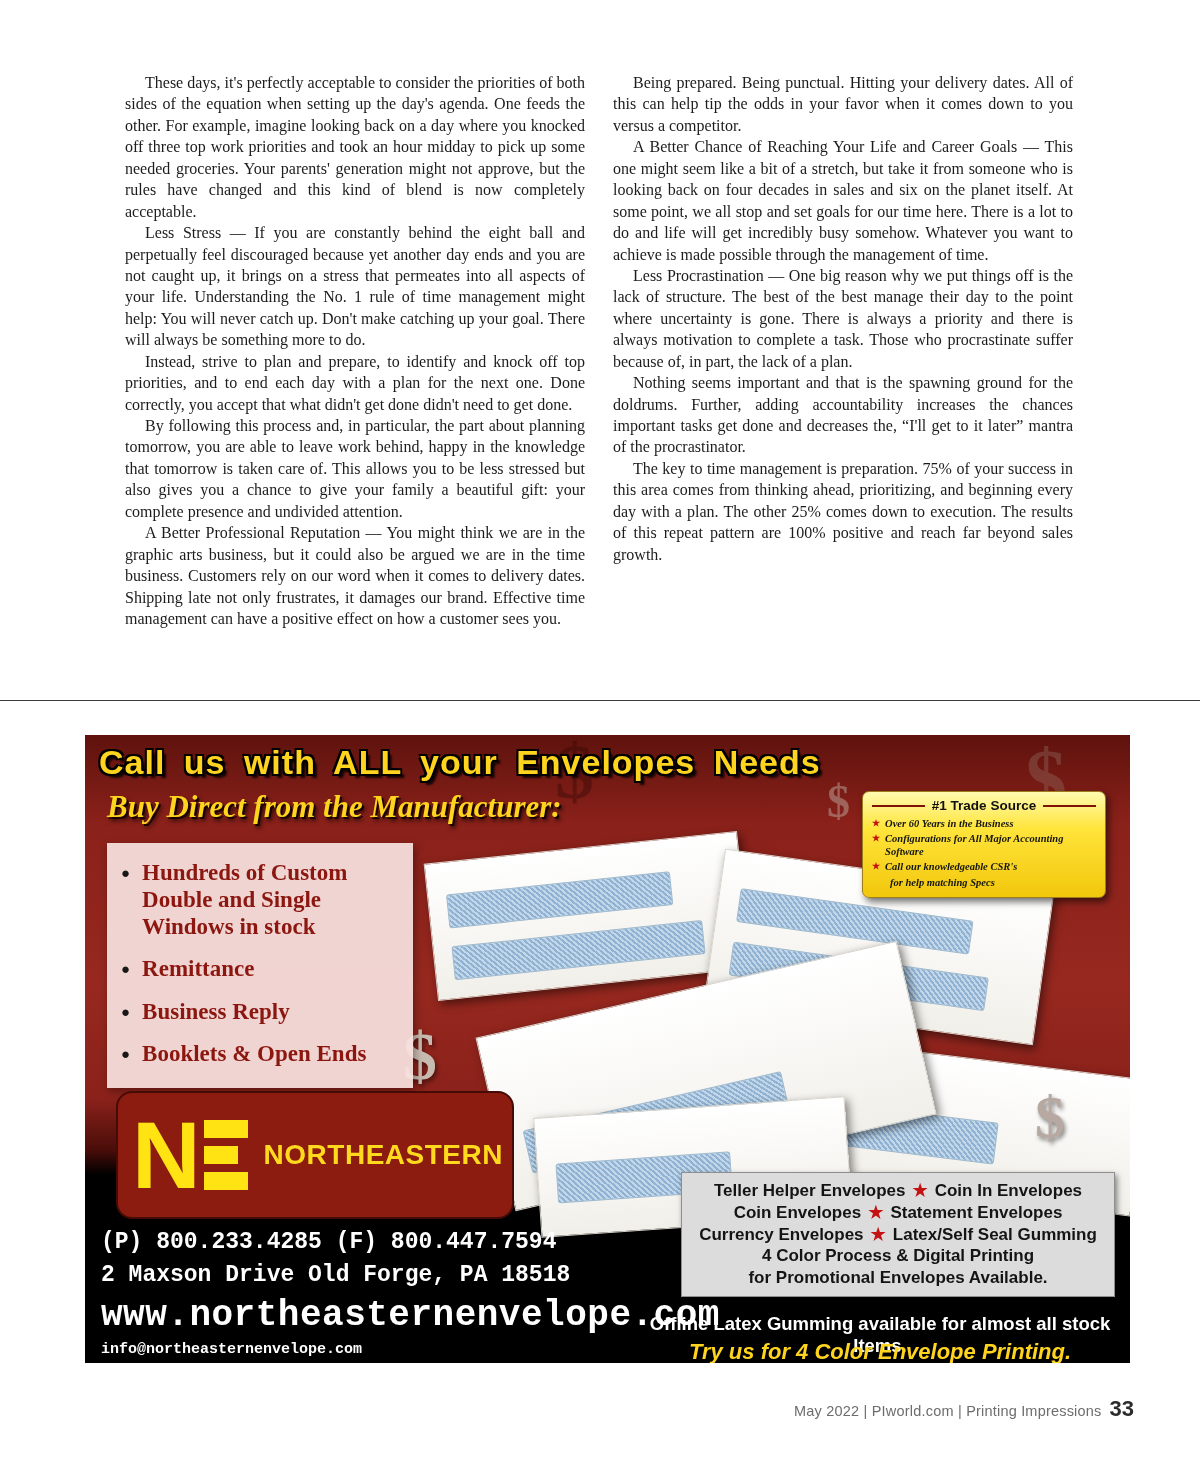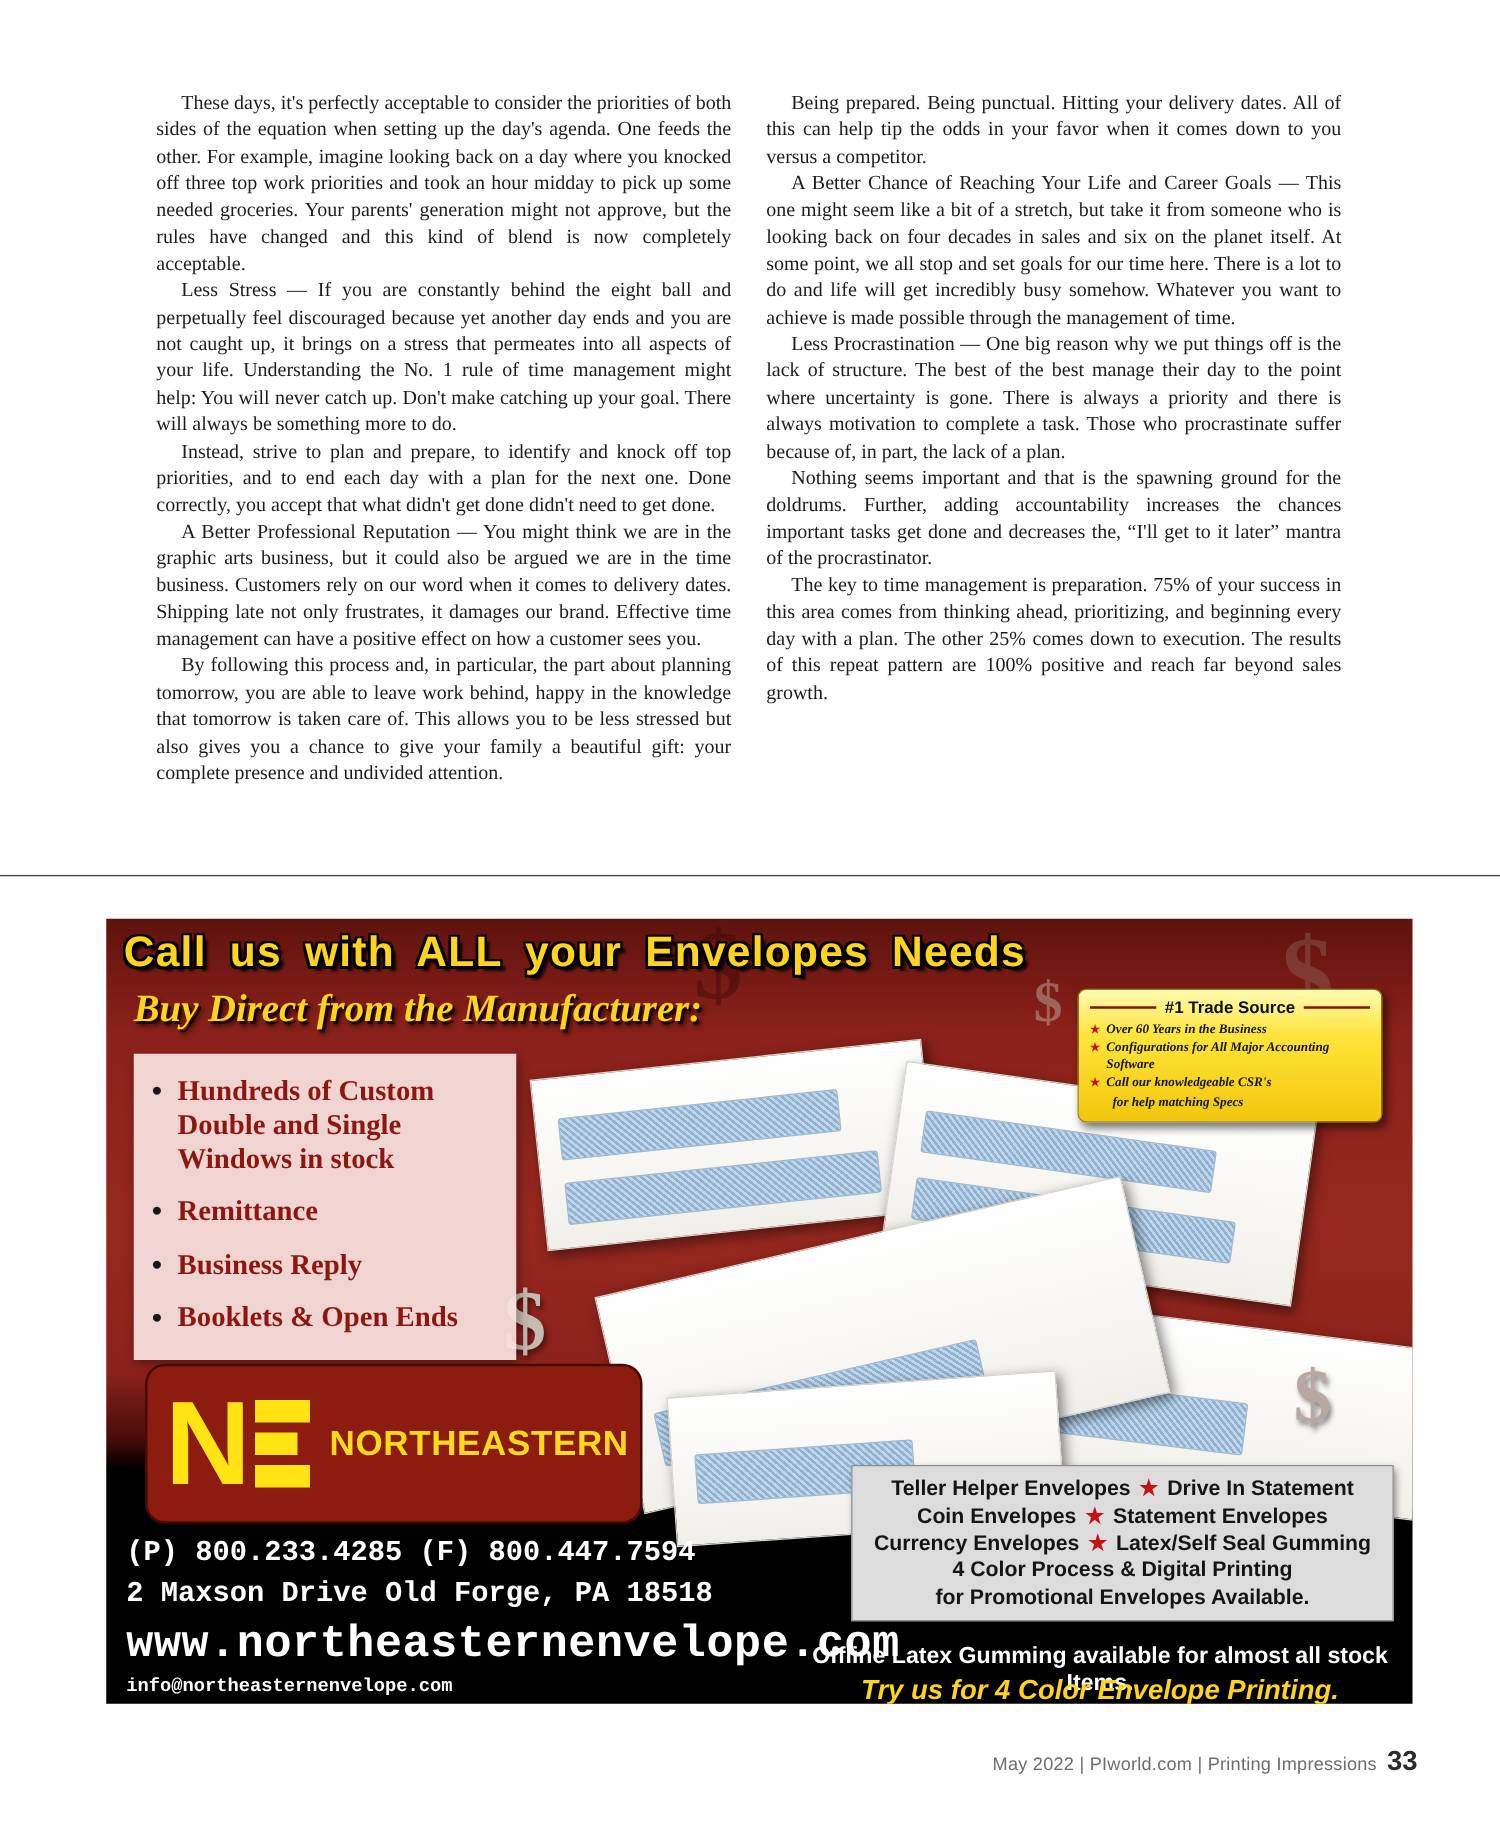--- a/index.html
+++ b/index.html
@@ -101,22 +101,22 @@
 </head>
 <body>
 
 <div class="page">
 
   <div class="article">
     <div class="col">
       <p><span>These days, it's perfectly acceptable to consider the priorities of both sides of the equation when setting up the day's agenda. One feeds the other. For example, imagine looking back on a day where you knocked off three top work priorities and took an hour midday to pick up some needed groceries. Your parents' generation might not approve, but the rules have changed and this kind of blend is now completely acceptable.</span></p>
       <p><b class="lead">Less Stress — </b><span>If you are constantly behind the eight ball and perpetually feel discouraged because yet another day ends and you are not caught up, it brings on a stress that permeates into all aspects of your life. Understanding the No. 1 rule of time management might help: You will never catch up. Don't make catching up your goal. There will always be something more to do.</span></p>
       <p><span>Instead, strive to plan and prepare, to identify and knock off top priorities, and to end each day with a plan for the next one. Done correctly, you accept that what didn't get done didn't need to get done.</span></p>
+      <p><span>By following this process and, in particular, the part about planning tomorrow, you are able to leave work behind, happy in the knowledge that tomorrow is taken care of. This allows you to be less stressed but also gives you a chance to give your family a beautiful gift: your complete presence and undivided attention.</span></p>
       <p><b class="lead">A Better Professional Reputation — </b><span>You might think we are in the graphic arts business, but it could also be argued we are in the time business. Customers rely on our word when it comes to delivery dates. Shipping late not only frustrates, it damages our brand. Effective time management can have a positive effect on how a customer sees you.</span></p>
-      <p><span>By following this process and, in particular, the part about planning tomorrow, you are able to leave work behind, happy in the knowledge that tomorrow is taken care of. This allows you to be less stressed but also gives you a chance to give your family a beautiful gift: your complete presence and undivided attention.</span></p>
     </div>
     <div class="col">
       <p><span>Being prepared. Being punctual. Hitting your delivery dates. All of this can help tip the odds in your favor when it comes down to you versus a competitor.</span></p>
       <p><b class="lead">A Better Chance of Reaching Your Life and Career Goals — </b><span>This one might seem like a bit of a stretch, but take it from someone who is looking back on four decades in sales and six on the planet itself. At some point, we all stop and set goals for our time here. There is a lot to do and life will get incredibly busy somehow. Whatever you want to achieve is made possible through the management of time.</span></p>
       <p><b class="lead">Less Procrastination — </b><span>One big reason why we put things off is the lack of structure. The best of the best manage their day to the point where uncertainty is gone. There is always a priority and there is always motivation to complete a task. Those who procrastinate suffer because of, in part, the lack of a plan.</span></p>
       <p><span>Nothing seems important and that is the spawning ground for the doldrums. Further, adding accountability increases the chances important tasks get done and decreases the, “I'll get to it later” mantra of the procrastinator.</span></p>
       <p><span>The key to time management is preparation. 75% of your success in this area comes from thinking ahead, prioritizing, and beginning every day with a plan. The other 25% comes down to execution. The results of this repeat pattern are 100% positive and reach far beyond sales growth.</span></p>
     </div>
   </div>
 
@@ -207,21 +207,21 @@
     </div>
 
     <div class="contact">
       <div class="phone">(P) 800.233.4285  (F) 800.447.7594</div>
       <div class="address">2 Maxson Drive   Old Forge, PA 18518</div>
       <div class="website">www.northeasternenvelope.com</div>
       <div class="email">info@northeasternenvelope.com</div>
     </div>
 
     <div class="services-box">
-      <div class="svc-line"><span>Teller Helper Envelopes</span><span class="svc-star">★</span><span>Drive In Statement</span></div>
+      <div class="svc-line"><span>Teller Helper Envelopes</span><span class="svc-star">★</span><span>Coin In Envelopes</span></div>
       <div class="svc-line"><span>Coin Envelopes</span><span class="svc-star">★</span><span>Statement Envelopes</span></div>
       <div class="svc-line"><span>Currency Envelopes</span><span class="svc-star">★</span><span>Latex/Self Seal Gumming</span></div>
       <div class="svc-line"><span>4 Color Process &amp; Digital Printing</span></div>
       <div class="svc-line"><span>for Promotional Envelopes Available.</span></div>
     </div>
 
     <div class="offline-note">Offline Latex Gumming available for almost all stock Items.</div>
     <div class="promo-tagline">Try us for 4 Color Envelope Printing.</div>
 
   </div>

